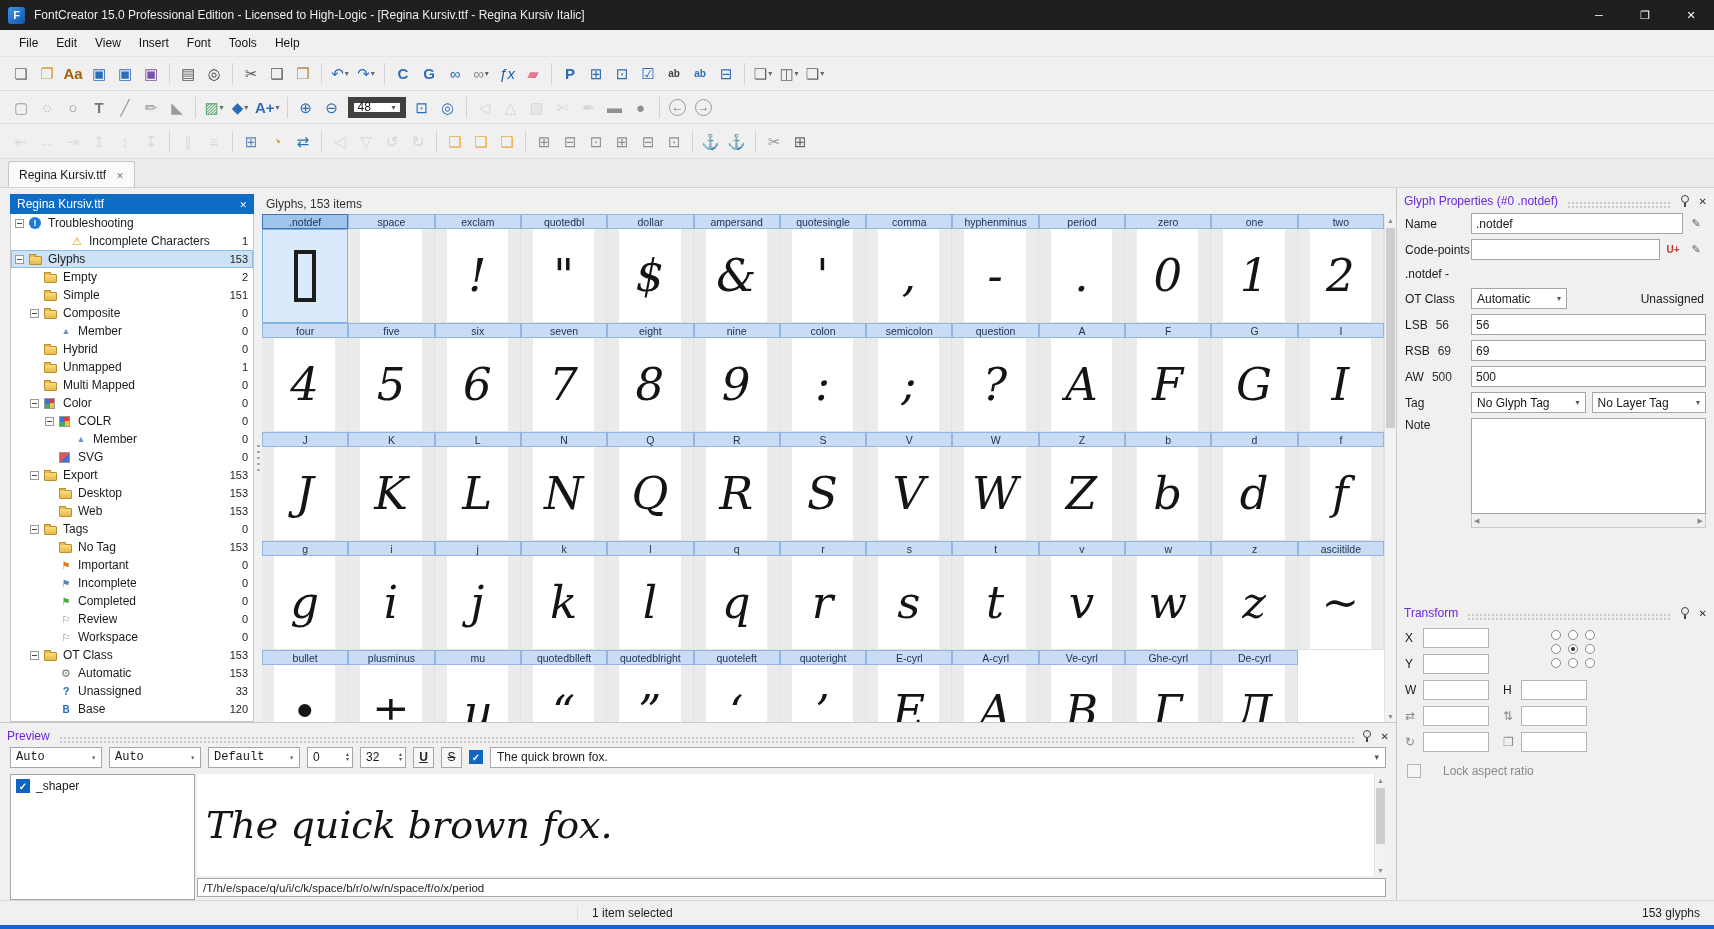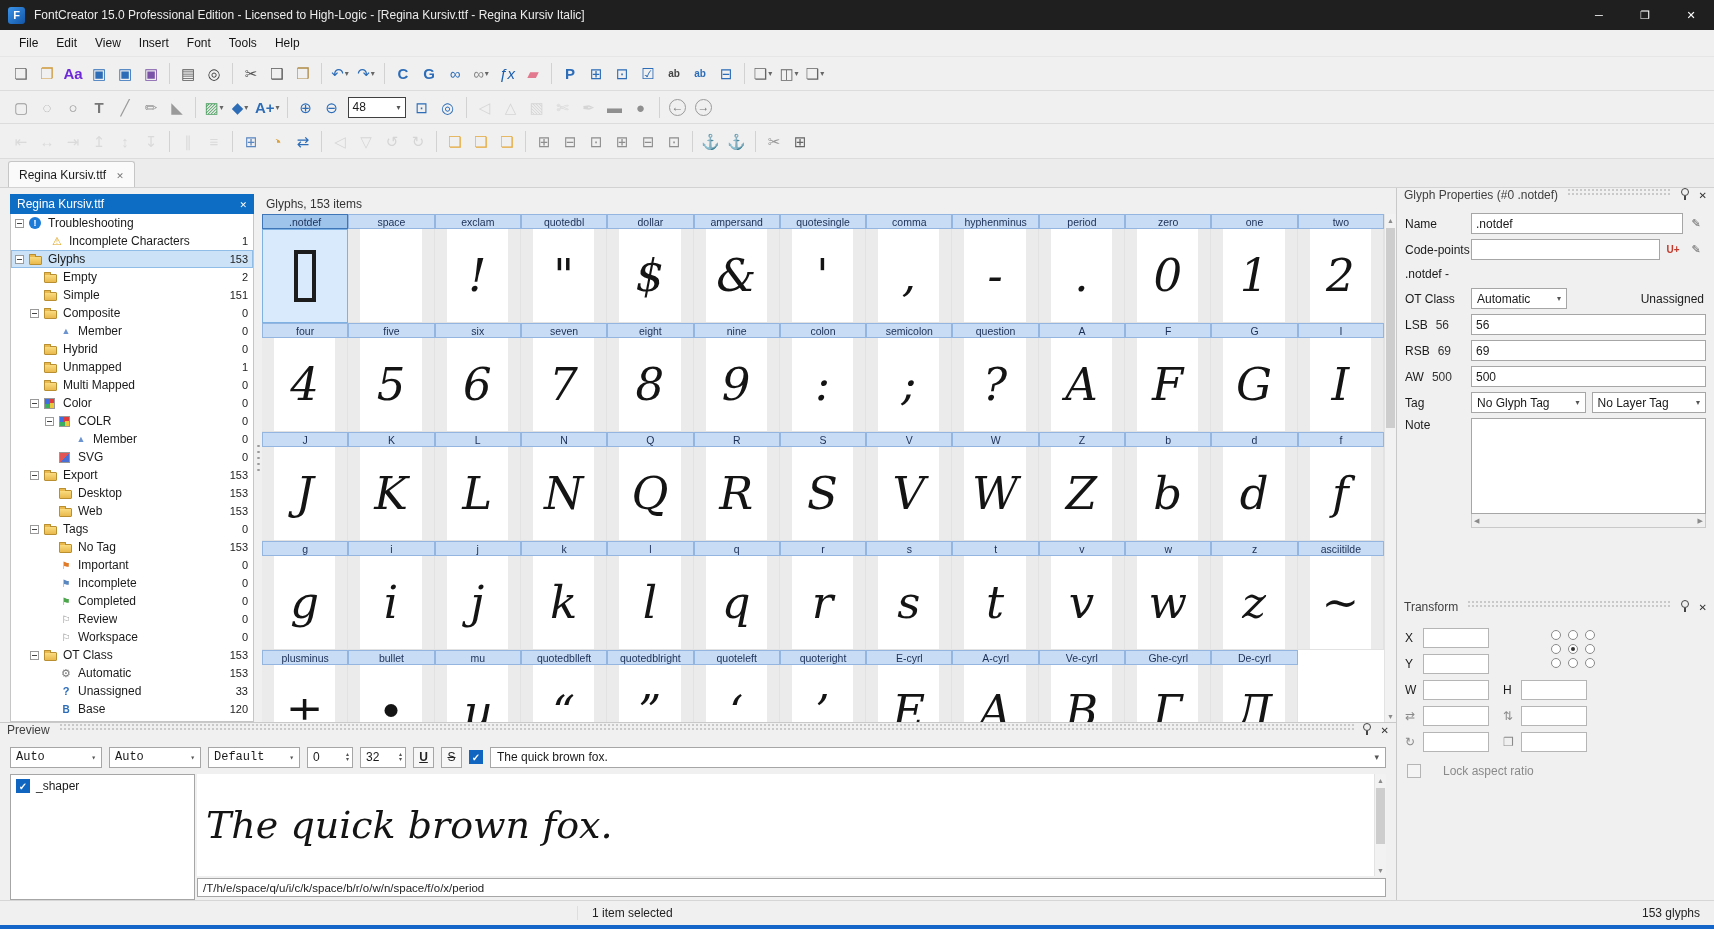--- a/index.html
+++ b/index.html
@@ -23,21 +23,21 @@
   
   .toolbar{display:flex;align-items:center;background:#f0f0f0;border-bottom:1px solid #dcdcdc;padding:0 8px;flex:0 0 auto;}
   .tb1{height:34px;} .tb2{height:33px;} .tb3{height:35px;}
   .tbtn{min-width:26px;height:25px;display:flex;align-items:center;justify-content:center;border-radius:2px;padding:0 2px;}
   .tglyph{font-size:15px;line-height:1;}
   .tglyph.small{font-size:10px;font-weight:bold;}
   .tbtn.dis{opacity:.45;}
   .tbtn.circ .tglyph{border:1px solid #9a9a9a;border-radius:50%;width:17px;height:17px;display:flex;align-items:center;justify-content:center;font-size:12px;}
   .tbtn.dd::after{content:"▾";font-size:8px;color:#666;margin-left:1px;}
   .tsep{width:1px;height:21px;background:#d2d2d2;margin:0 5px;flex:0 0 1px;}
-  .tcombo{width:58px;height:21px;background:#fff;border:1px solid #404040;display:flex;align-items:center;
+  .tcombo{width:58px;height:21px;background:#fff;border:6px solid #404040;display:flex;align-items:center;
     justify-content:space-between;padding:0 4px;margin:0 3px;}
   .tcombo .dda{font-size:8px;color:#555;}
 
   
   .tabbar{height:29px;background:#ececec;display:flex;align-items:flex-end;padding-left:8px;border-bottom:1px solid #d2d2d2;flex:0 0 auto;}
   .tab{height:26px;background:#fafafa;border:1px solid #c6c6c6;border-bottom:none;border-radius:3px 3px 0 0;
     display:flex;align-items:center;padding:0 10px;gap:10px;}
   .tab-close::before{content:"✕";font-size:9px;color:#777;}
 
   
@@ -104,21 +104,21 @@
   
   .vscroll{width:12px;flex:0 0 12px;background:#f2f2f2;border-left:1px solid #e3e3e3;display:flex;flex-direction:column;}
   .sarrow{height:12px;flex:0 0 12px;display:flex;align-items:center;justify-content:center;font-size:7px;color:#8a8a8a;}
   .sarrow.up::before{content:"▲";} .sarrow.down::before{content:"▼";}
   .vtrack{flex:1;position:relative;}
   .vthumb{position:absolute;left:1px;right:1px;top:2px;height:200px;background:#cdcdcd;}
   .vthumb.short{height:56px;}
 
   
   .preview{height:178px;flex:0 0 178px;display:flex;flex-direction:column;border-top:1px solid #c9c9c9;background:#f0f0f0;}
-  .panel-header{height:20px;flex:0 0 20px;display:flex;align-items:flex-start;padding:0 7px;color:#404040;}
+  .panel-header{height:20px;flex:0 0 20px;display:flex;align-items:flex-end;padding:0 7px;color:#6d28d9;}
   .ph-fill{flex:1;height:7px;margin:0 9px;
     background:radial-gradient(circle,#c9c9c9 1px,transparent 1.3px) 0 0/4px 4px;}
   .pin{width:9px;height:13px;margin-right:9px;display:flex;flex-direction:column;align-items:center;}
   .pin::before{content:"";width:6px;height:6px;border:1.5px solid #444;border-radius:50%;}
   .pin::after{content:"";width:1.5px;height:4px;background:#444;}
   .pclose::before{content:"✕";font-size:10px;color:#333;}
   .preview-controls{height:28px;flex:0 0 28px;display:flex;align-items:center;gap:7px;padding:0 10px;}
   .select{height:21px;background:#fff;border:1px solid #a6a6a6;display:flex;align-items:center;
     justify-content:space-between;padding:0 5px;white-space:nowrap;}
   .select::after{content:"▾";font-size:8px;color:#555;margin-left:6px;}
@@ -209,21 +209,21 @@
     </div>
 
   <div class="toolbar tb1">
       <span class="tbtn">
         <span class="tglyph" style="color: rgb(107, 107, 107);">❏</span>
       </span>
       <span class="tbtn">
         <span class="tglyph" style="color: rgb(207, 154, 61);">❐</span>
       </span>
       <span class="tbtn">
-        <span class="tglyph" style="color: #6d28d9; font-weight: bold;">Aa</span>
+        <span class="tglyph" style="color: #a16207; font-weight: bold;">Aa</span>
       </span>
       <span class="tbtn">
         <span class="tglyph" style="color: rgb(45, 109, 184);">▣</span>
       </span>
       <span class="tbtn">
         <span class="tglyph" style="color: rgb(45, 109, 184);">▣</span>
       </span>
       <span class="tbtn">
         <span class="tglyph" style="color: rgb(122, 82, 168);">▣</span>
       </span>
@@ -492,21 +492,21 @@
             <span>Regina Kursiv.ttf</span>
             <span class="tree-close"></span>
           </div>
           <div class="tree-body">
               <div class="titem" style="padding-left: 4px;">
                 <span class="texp"></span>
                 <span class="tico tico-alert"></span>
                 <span class="tlabel">Troubleshooting</span>
                 <span class="tcount"></span>
               </div>
-              <div class="titem" style="padding-left: 25px;">
+              <div class="titem" style="padding-left: 25px; margin-left: 20px;">
                 <span class="texp-gap"></span>
                 <span class="tico tico-warn"></span>
                 <span class="tlabel">Incomplete Characters</span>
                 <span class="tcount">1</span>
               </div>
               <div class="titem selected" style="padding-left: 4px;">
                 <span class="texp"></span>
                 <span class="tico tico-folder"></span>
                 <span class="tlabel">Glyphs</span>
                 <span class="tcount">153</span>
@@ -980,29 +980,29 @@
                     <span class="gchar">z</span>
                   </div>
                 </div>
                 <div class="gcell">
                   <div class="ghead">asciitilde</div>
                   <div class="gbody">
                     <span class="gchar">~</span>
                   </div>
                 </div>
                 <div class="gcell">
+                  <div class="ghead">bullet</div>
+                  <div class="gbody">
+                    <span class="gchar">•</span>
+                  </div>
+                </div>
+                <div class="gcell">
                   <div class="ghead">plusminus</div>
                   <div class="gbody">
                     <span class="gchar">±</span>
-                  </div>
-                </div>
-                <div class="gcell">
-                  <div class="ghead">bullet</div>
-                  <div class="gbody">
-                    <span class="gchar">•</span>
                   </div>
                 </div>
                 <div class="gcell">
                   <div class="ghead">mu</div>
                   <div class="gbody">
                     <span class="gchar">µ</span>
                   </div>
                 </div>
                 <div class="gcell">
                   <div class="ghead">quotedblleft</div>

